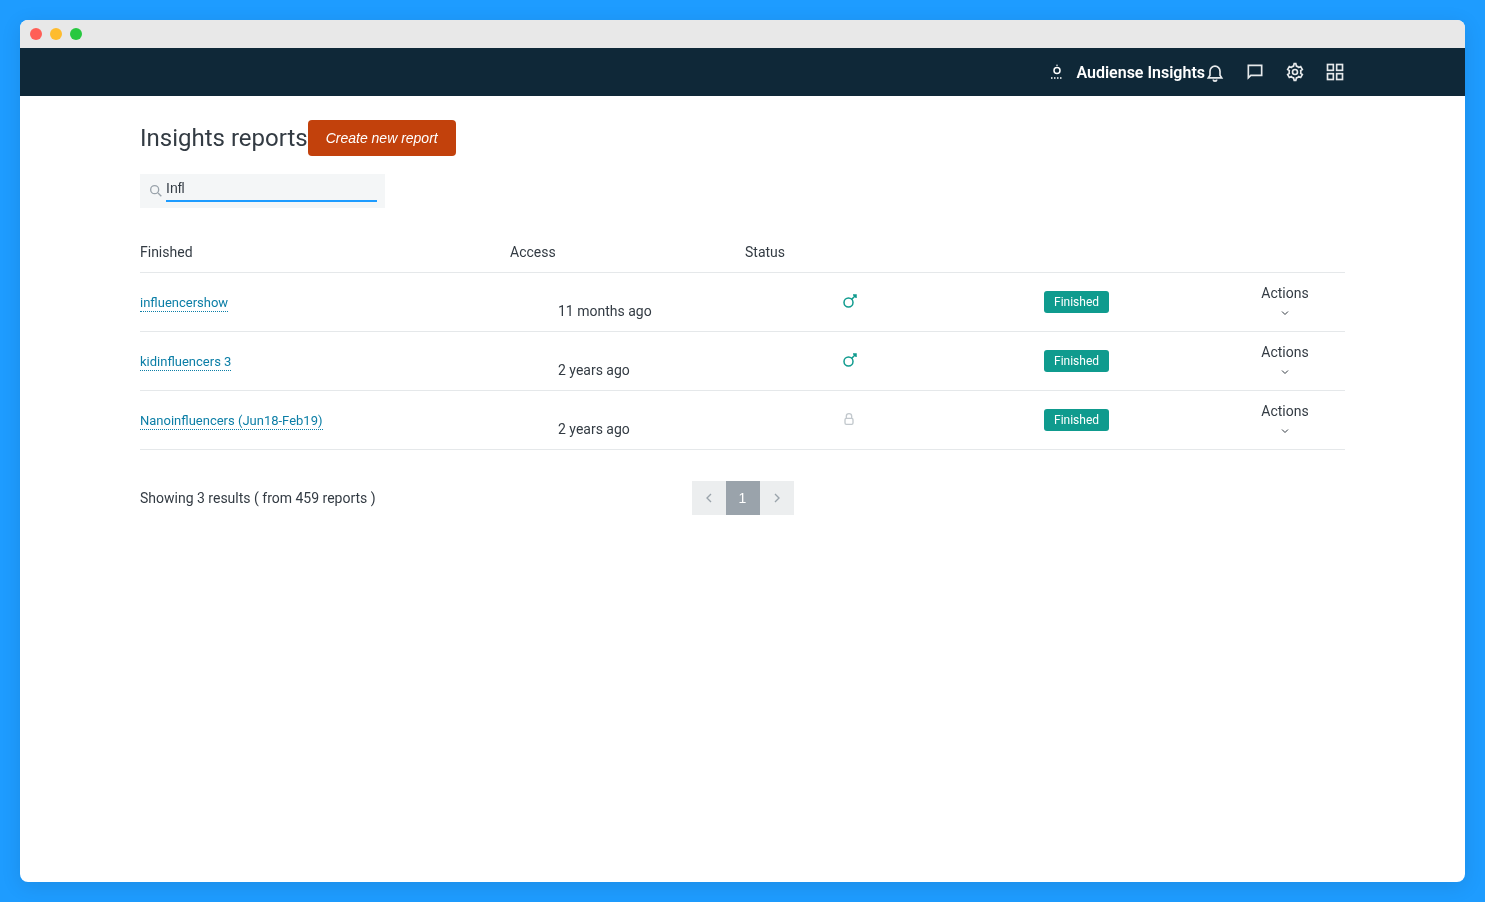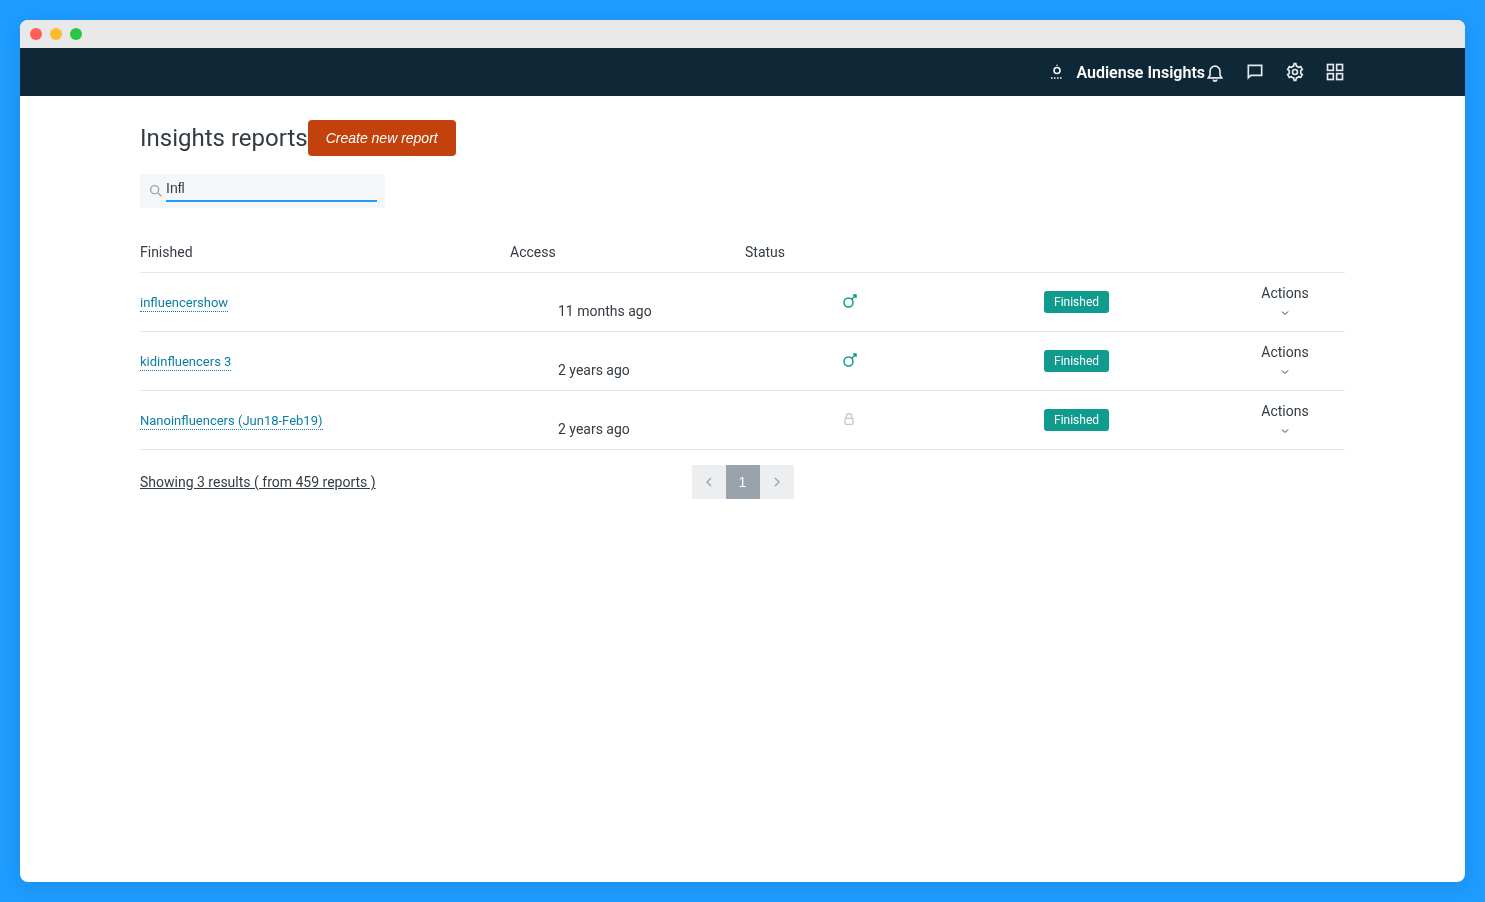--- a/index.html
+++ b/index.html
@@ -115,23 +115,22 @@
   }
   .actions-cell { text-align:right; color:#333b43; cursor:pointer; display:flex; justify-content:flex-end; align-items:center; gap:6px; font-size:14px;flex-direction:column;}
   .chev { width:12px; height:12px; }
 
   .access-icon { color:#0f9b8e; }
   .access-icon.locked { color:#c2c8cd; }
 
   .footer-row {
     display:flex;
     align-items:center;
-    margin-top: 24px;
+    margin-top: 40px;
     position: relative;
-    text-decoration: underline;
   }
   .results-text { font-size:14px; color:#333b43; }
   .pager {
     position:absolute;
     left:50%;
     transform:translateX(-50%);
     display:flex;
   }
   .pager button {
     width:34px; height:34px;

